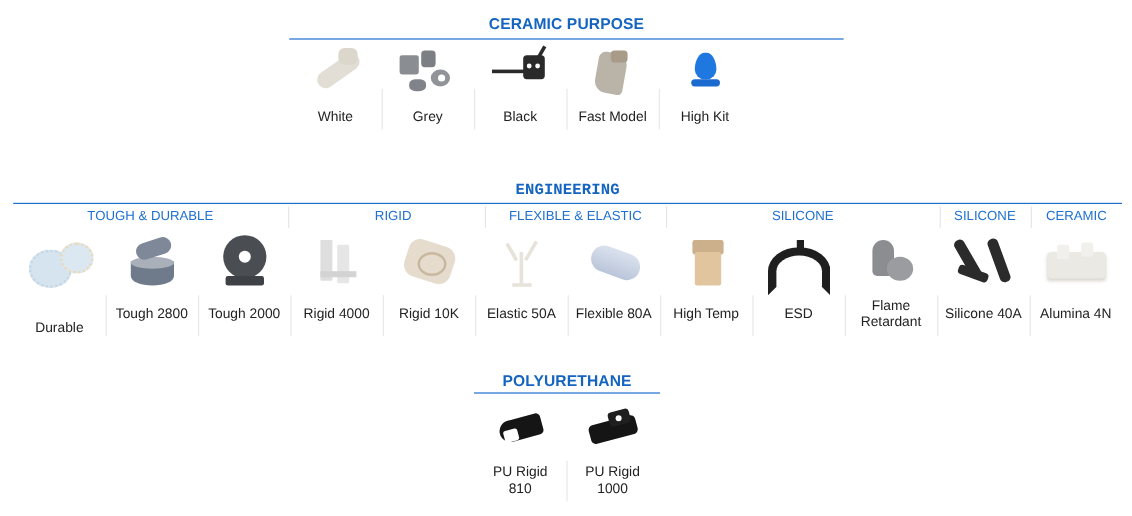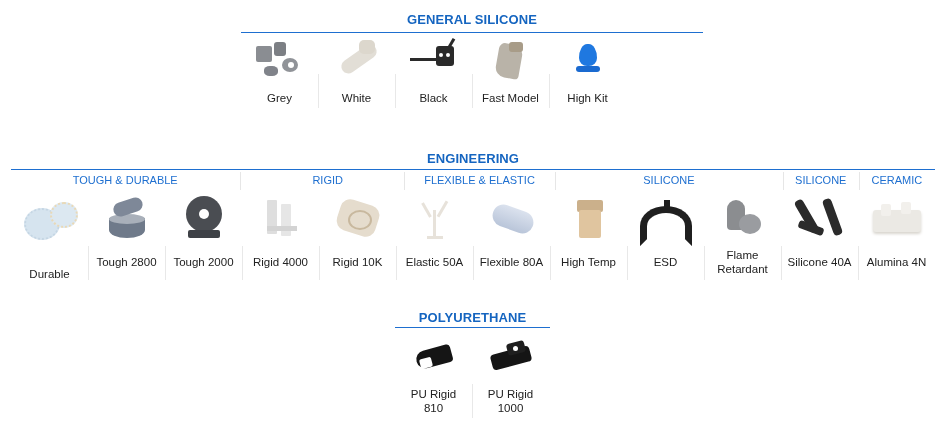--- a/index.html
+++ b/index.html
@@ -21,45 +21,45 @@
   .thumb { position: absolute; left: 50%; transform: translateX(-50%); width: 56px; height: 50px; }
   .label { position: absolute; left: 0; right: 0; text-align: center; font-size: 11.5px; color: #222; line-height: 14px; }
 
   
   .shape { position: absolute; }
 </style>
 </head>
 <body>
 
 <div class="section" style="left:241px; top:10px; width:462px; height:100px;">
-  <div class="section-title" style="top:2px;">GENERAL SILICONE</div>
+  <div class="section-title" style="top:2px;">CERAMIC PURPOSE</div>
   <div class="section-rule" style="top:22px;"></div>
   <div class="items" style="top:24px; height:74px;">
+
+    <div class="item" style="height:74px;">
+      <div class="thumb" style="top:4px;">
+        <div class="shape" style="left:10px;top:14px;width:40px;height:14px;background:#e2ded6;border-radius:8px;transform:rotate(-35deg);"></div>
+        <div class="shape" style="left:30px;top:2px;width:16px;height:14px;background:#dcd7cd;border-radius:5px;"></div>
+      </div>
+      <div class="label" style="top:57px;">White</div>
+    </div>
 
     <div class="item" style="height:74px;">
       <div class="thumb" style="top:4px;">
         <div class="shape" style="left:4px;top:8px;width:16px;height:16px;background:#8a8d92;border-radius:2px;"></div>
         <div class="shape" style="left:22px;top:4px;width:12px;height:14px;background:#7c7f84;border-radius:3px;"></div>
         <div class="shape" style="left:30px;top:20px;width:16px;height:14px;background:#909398;border-radius:50%;"></div>
         <div class="shape" style="left:36px;top:24px;width:6px;height:6px;background:#fff;border-radius:50%;"></div>
         <div class="shape" style="left:12px;top:28px;width:14px;height:10px;background:#80838a;border-radius:40%;"></div>
       </div>
       <div class="label" style="top:57px;">Grey</div>
     </div>
 
     <div class="item" style="height:74px;">
       <div class="thumb" style="top:4px;">
-        <div class="shape" style="left:10px;top:14px;width:40px;height:14px;background:#e2ded6;border-radius:8px;transform:rotate(-35deg);"></div>
-        <div class="shape" style="left:30px;top:2px;width:16px;height:14px;background:#dcd7cd;border-radius:5px;"></div>
-      </div>
-      <div class="label" style="top:57px;">White</div>
-    </div>
-
-    <div class="item" style="height:74px;">
-      <div class="thumb" style="top:4px;">
         <div class="shape" style="left:4px;top:20px;width:34px;height:3px;background:#2a2a2a;"></div>
         <div class="shape" style="left:30px;top:8px;width:18px;height:20px;background:#2a2a2a;border-radius:3px;"></div>
         <div class="shape" style="left:33px;top:15px;width:4px;height:4px;background:#fff;border-radius:50%;"></div>
         <div class="shape" style="left:40px;top:15px;width:4px;height:4px;background:#fff;border-radius:50%;"></div>
         <div class="shape" style="left:44px;top:0px;width:3px;height:10px;background:#2a2a2a;transform:rotate(30deg);"></div>
       </div>
       <div class="label" style="top:57px;">Black</div>
     </div>
 
 
@@ -75,21 +75,21 @@
       <div class="thumb" style="top:4px;">
         <div class="shape" style="left:19px;top:6px;width:18px;height:22px;background:#1f78e0;border-radius:50% 50% 50% 50% / 70% 70% 40% 40%;"></div>
         <div class="shape" style="left:16px;top:28px;width:24px;height:6px;background:#1a6ad0;border-radius:3px;"></div>
       </div>
       <div class="label" style="top:57px;">High Kit</div>
     </div>
   </div>
 </div>
 
 <div class="section" style="left:11px; top:148px; width:924px; height:135px;">
-  <div class="section-title" style="top:3px;">ENGINEERING</div>
+  <div class="section-title" style="top:3px;font-family:Liberation Mono, monospace;">ENGINEERING</div>
   <div class="section-rule" style="top:21px;"></div>
 
   <div class="subcats" style="top:22px;">
     <div class="subcat" style="width:231px;">TOUGH &amp; DURABLE</div>
     <div class="subcat" style="width:154px;padding-left:12px;">RIGID</div>
     <div class="subcat" style="width:153px;">FLEXIBLE &amp; ELASTIC</div>
     <div class="subcat" style="width:230px;">SILICONE</div>
     <div class="subcat" style="width:77px;">SILICONE</div>
     <div class="subcat" style="width:77px;">CERAMIC</div>
   </div>

